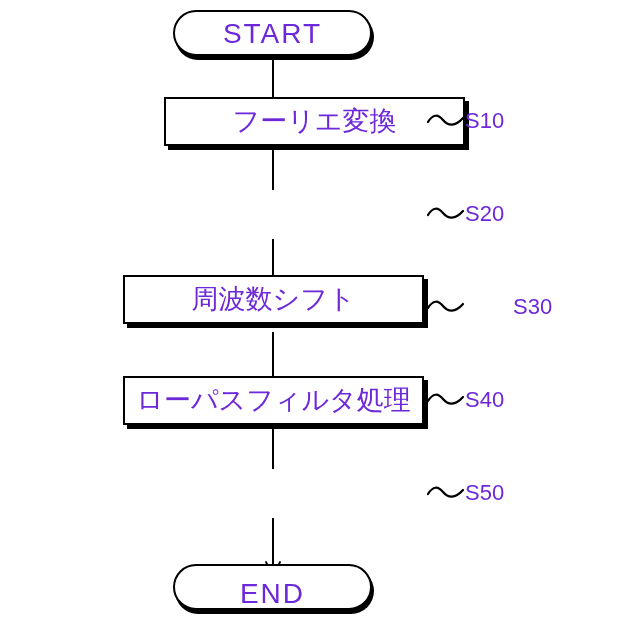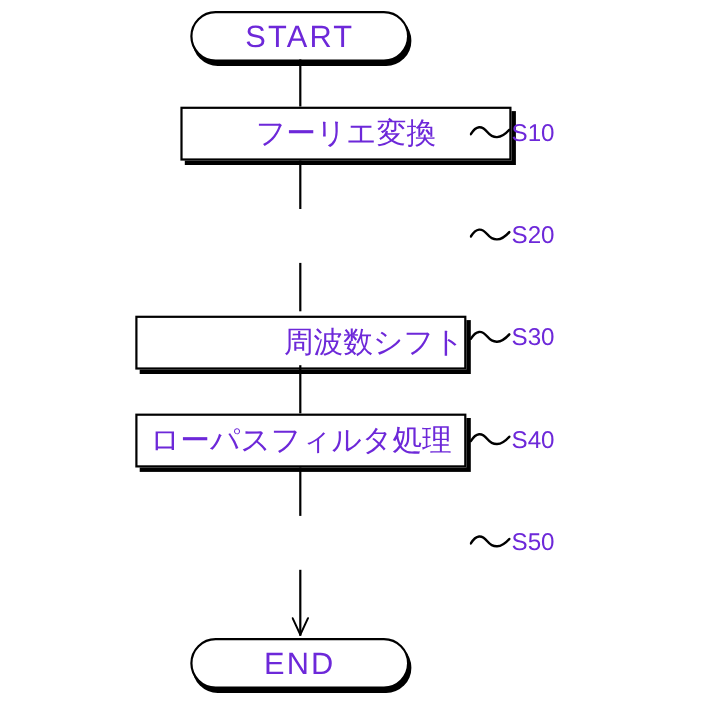--- a/index.html
+++ b/index.html
@@ -26,21 +26,21 @@
     box-sizing: border-box;
     background: #ffffff;
     border: 2.5px solid #000000;
     border-radius: 24px;
     box-shadow: 2px 4px 0 #000000;
     display: flex;
     align-items: center;
     justify-content: center;
   }
   .start-terminal { top: 10px; }
-  .end-terminal   { top: 580px; }
+  .end-terminal   { top: 564px; align-items: flex-end; }
   .terminal-label {
     font-size: 28px;
     letter-spacing: 2px;
     line-height: 1;
     padding-top: 1px;
   }
 
   
   .process-box {
     position: absolute;
@@ -50,21 +50,21 @@
     box-sizing: border-box;
     background: #ffffff;
     border: 2.5px solid #000000;
     box-shadow: 4px 4px 0 #000000;
     display: flex;
     align-items: center;
     justify-content: center;
   }
   .box0 { top: 97px; margin-left: 41px; }
   .box1 { top: 190px; }
-  .box2 { top: 287px; justify-content: flex-end; }
+  .box2 { top: 275px; }
   .box3 { top: 376px; }
   .box4 { top: 469px; }
   .process-label {
     font-size: 27px;
     line-height: 1;
     white-space: nowrap;
   }
 
   
   .vline {
@@ -105,21 +105,21 @@
   
   .step-id {
     position: absolute;
     left: 465px;
     font-size: 22px;
     line-height: 34px;
     white-space: nowrap;
   }
   .id0 { top: 104px; }
   .id1 { top: 197px; }
-  .id2 { top: 290px; }
+  .id2 { top: 290px; margin-left: 48px; }
   .id3 { top: 383px; }
   .id4 { top: 476px; }
 </style>
 </head>
 <body>
 
 <div class="canvas">
 
   <div class="terminal start-terminal">
     <span class="terminal-label">START</span>

